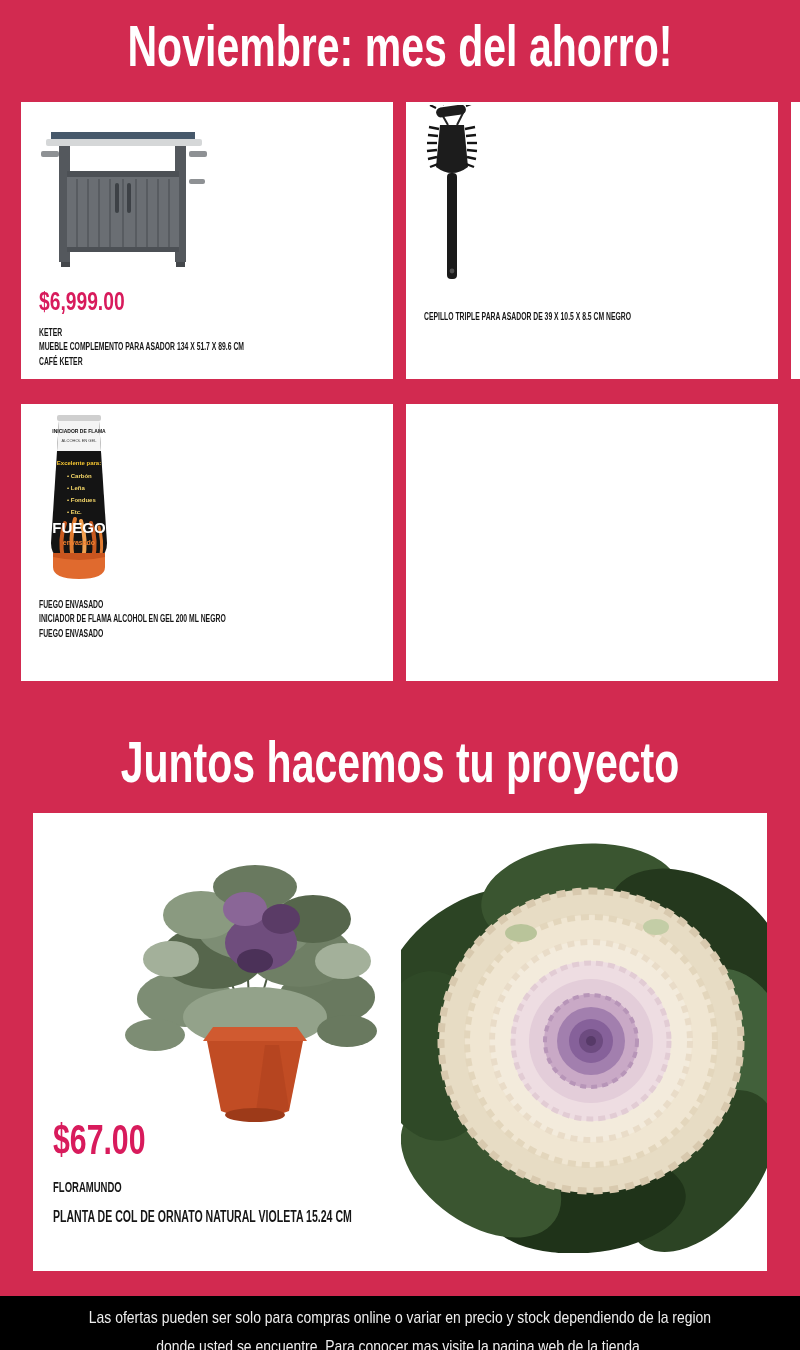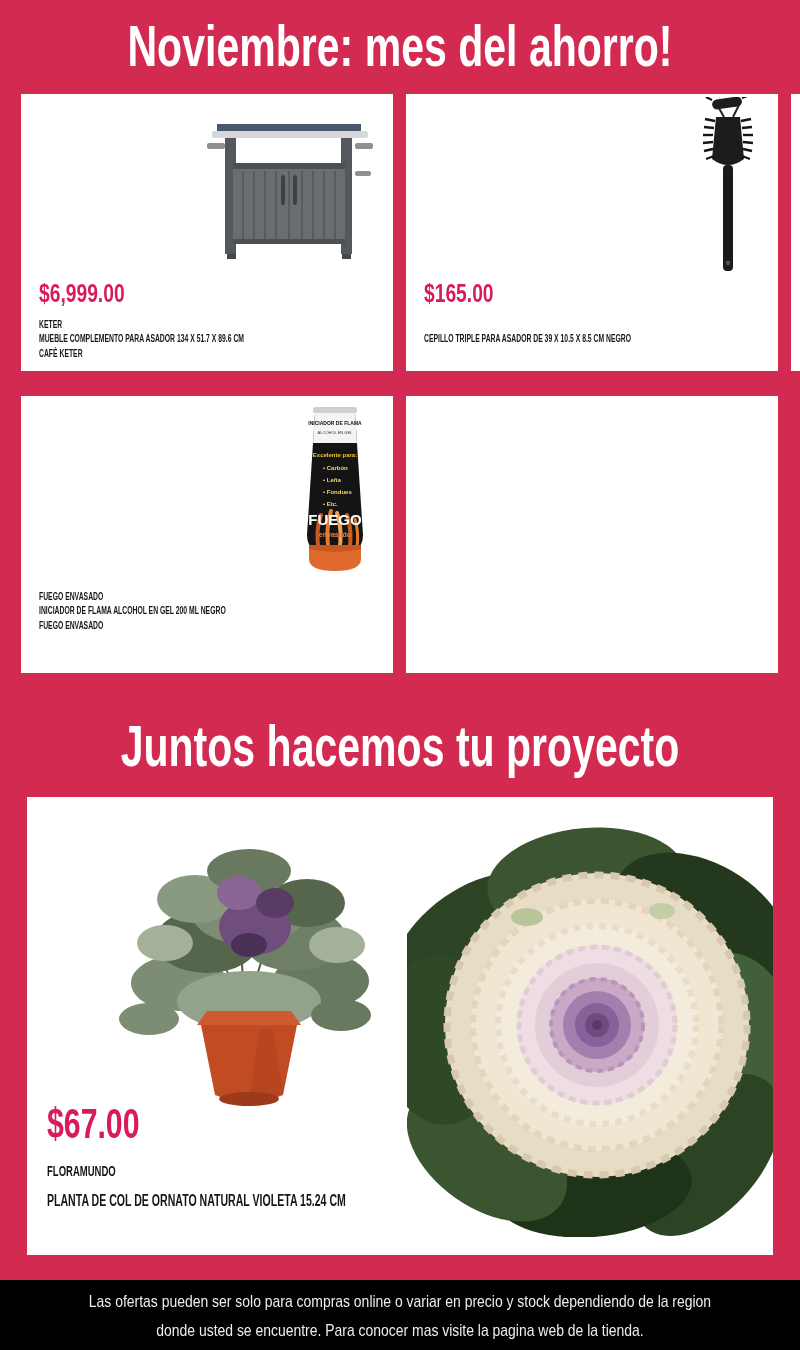--- a/index.html
+++ b/index.html
@@ -8,38 +8,38 @@
     background:var(--bg,#d22a50);
     font-family:"Liberation Sans",sans-serif;
     position:relative;
   }
   .big-title{
     color:var(--title,#ffffff);font-weight:700;text-align:center;
     white-space:nowrap;transform:scaleX(.72);transform-origin:50% 50%;
   }
   h1.big-title{font-size:57px;line-height:64px;margin:0;padding:14px 0 16px;}
   h2.big-title{font-size:57px;line-height:62px;margin:0;padding:42px 0 20px;}
-  .grid{display:grid;grid-template-columns:repeat(3,1fr);gap:25px 13px;margin:0 21px;}
+  .grid{display:grid;grid-template-columns:repeat(3,1fr);gap:25px 13px;margin:8px 21px;}
   .card{background:var(--card,#ffffff);}
   .product-card{height:277px;padding:0 18px;box-sizing:border-box;}
-  .image-box{height:184px;display:flex;align-items:center;justify-content:flex-end;}
+  .image-box{height:184px;display:flex;align-items:center;justify-content:flex-start;}
   .price-row{display:flex;justify-content:space-between;align-items:flex-start;}
   .price{
     color:var(--price,#d81b5c);font-weight:700;font-size:26px;line-height:30px;
     transform:scaleX(.74);transform-origin:left center;white-space:nowrap;
   }
   .brand{
     color:#161616;font-weight:700;font-size:11px;line-height:14px;min-height:14px;
     margin-top:9px;transform:scaleX(.62);transform-origin:left center;white-space:nowrap;
   }
   .desc{
     color:#161616;font-weight:700;font-size:11px;line-height:14.5px;width:336px;
     transform:scaleX(.62);transform-origin:left top;
   }
-  .featured{width:734px;height:458px;margin:0 auto;position:relative;overflow:hidden;padding-left:12px;}
+  .featured{width:734px;height:458px;margin:0 auto;position:relative;overflow:hidden;}
   .kale{position:absolute;left:62px;top:36px;}
   .cabbage{position:absolute;right:-6px;top:28px;}
   .f-text{position:absolute;left:20px;top:304px;}
   .f-price{
     color:var(--price,#d81b5c);font-weight:700;font-size:42px;line-height:46px;
     transform:scaleX(.72);transform-origin:left center;white-space:nowrap;
   }
   .f-brand{
     color:#161616;font-weight:700;font-size:14px;line-height:16px;margin-top:16px;
     transform:scaleX(.68);transform-origin:left center;white-space:nowrap;
@@ -126,23 +126,20 @@
           <line x1="41" y1="24" x2="51" y2="22"></line>
             <line x1="42" y1="31" x2="52" y2="30"></line>
           <line x1="43" y1="38" x2="53" y2="38"></line>
             <line x1="43" y1="45" x2="53" y2="46"></line>
           <line x1="43" y1="52" x2="52" y2="54"></line>
             <line x1="42" y1="59" x2="50" y2="62"></line>
         </g>
         <rect x="23" y="68" width="10" height="106" rx="4" fill="#1a1a1a"></rect>
         <circle cx="28" cy="166" r="2.4" fill="#4d4d4d"></circle>
       </svg>
-    </div>
-    <div class="price-row">
-      <div class="price">$165.00</div>
     </div>
     <div class="brand"></div>
     <div class="desc">CEPILLO TRIPLE PARA ASADOR DE 39 X 10.5 X 8.5 CM NEGRO</div>
   </div>
 
   <div class="card product-card">
     
     
     
     

